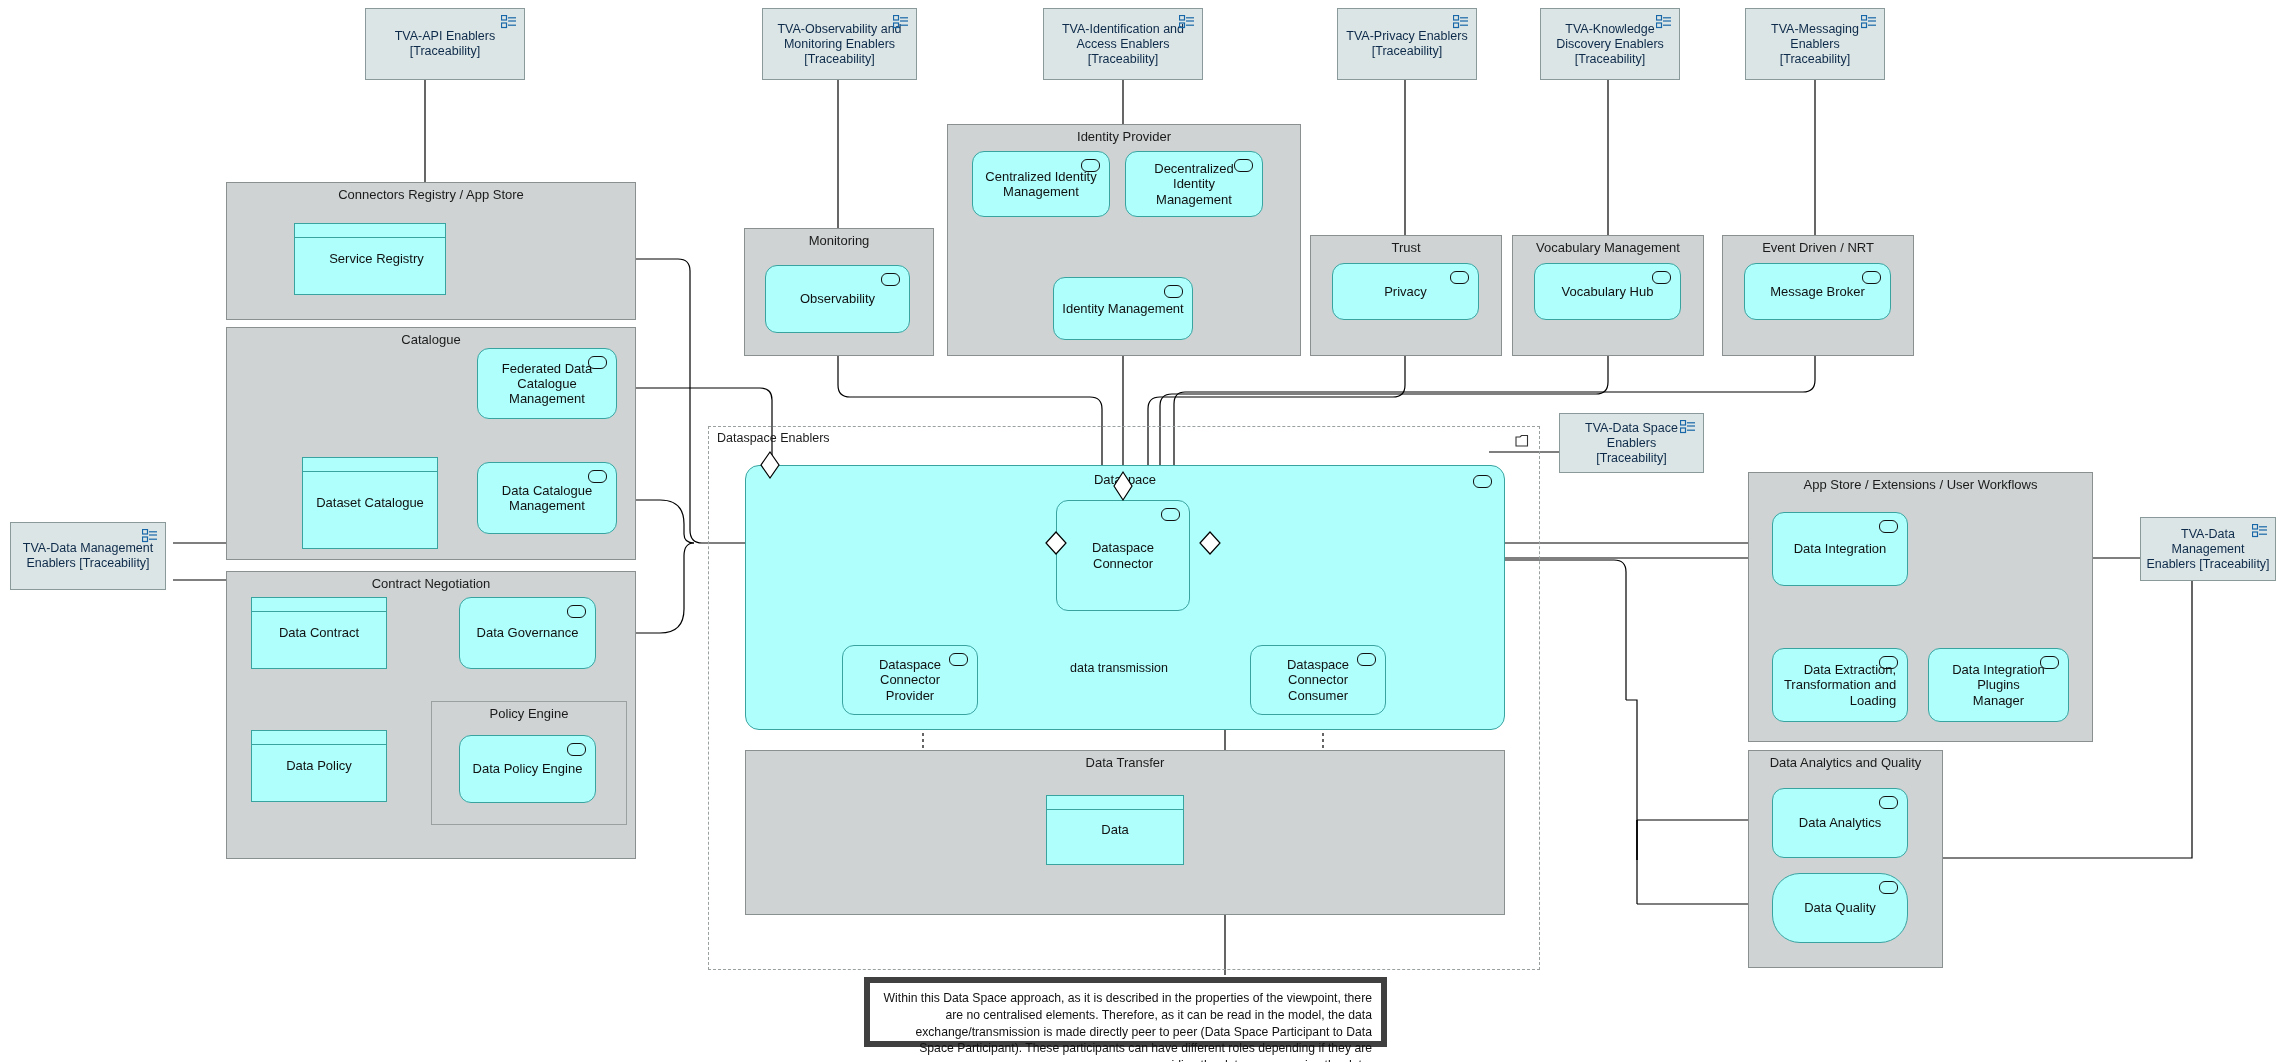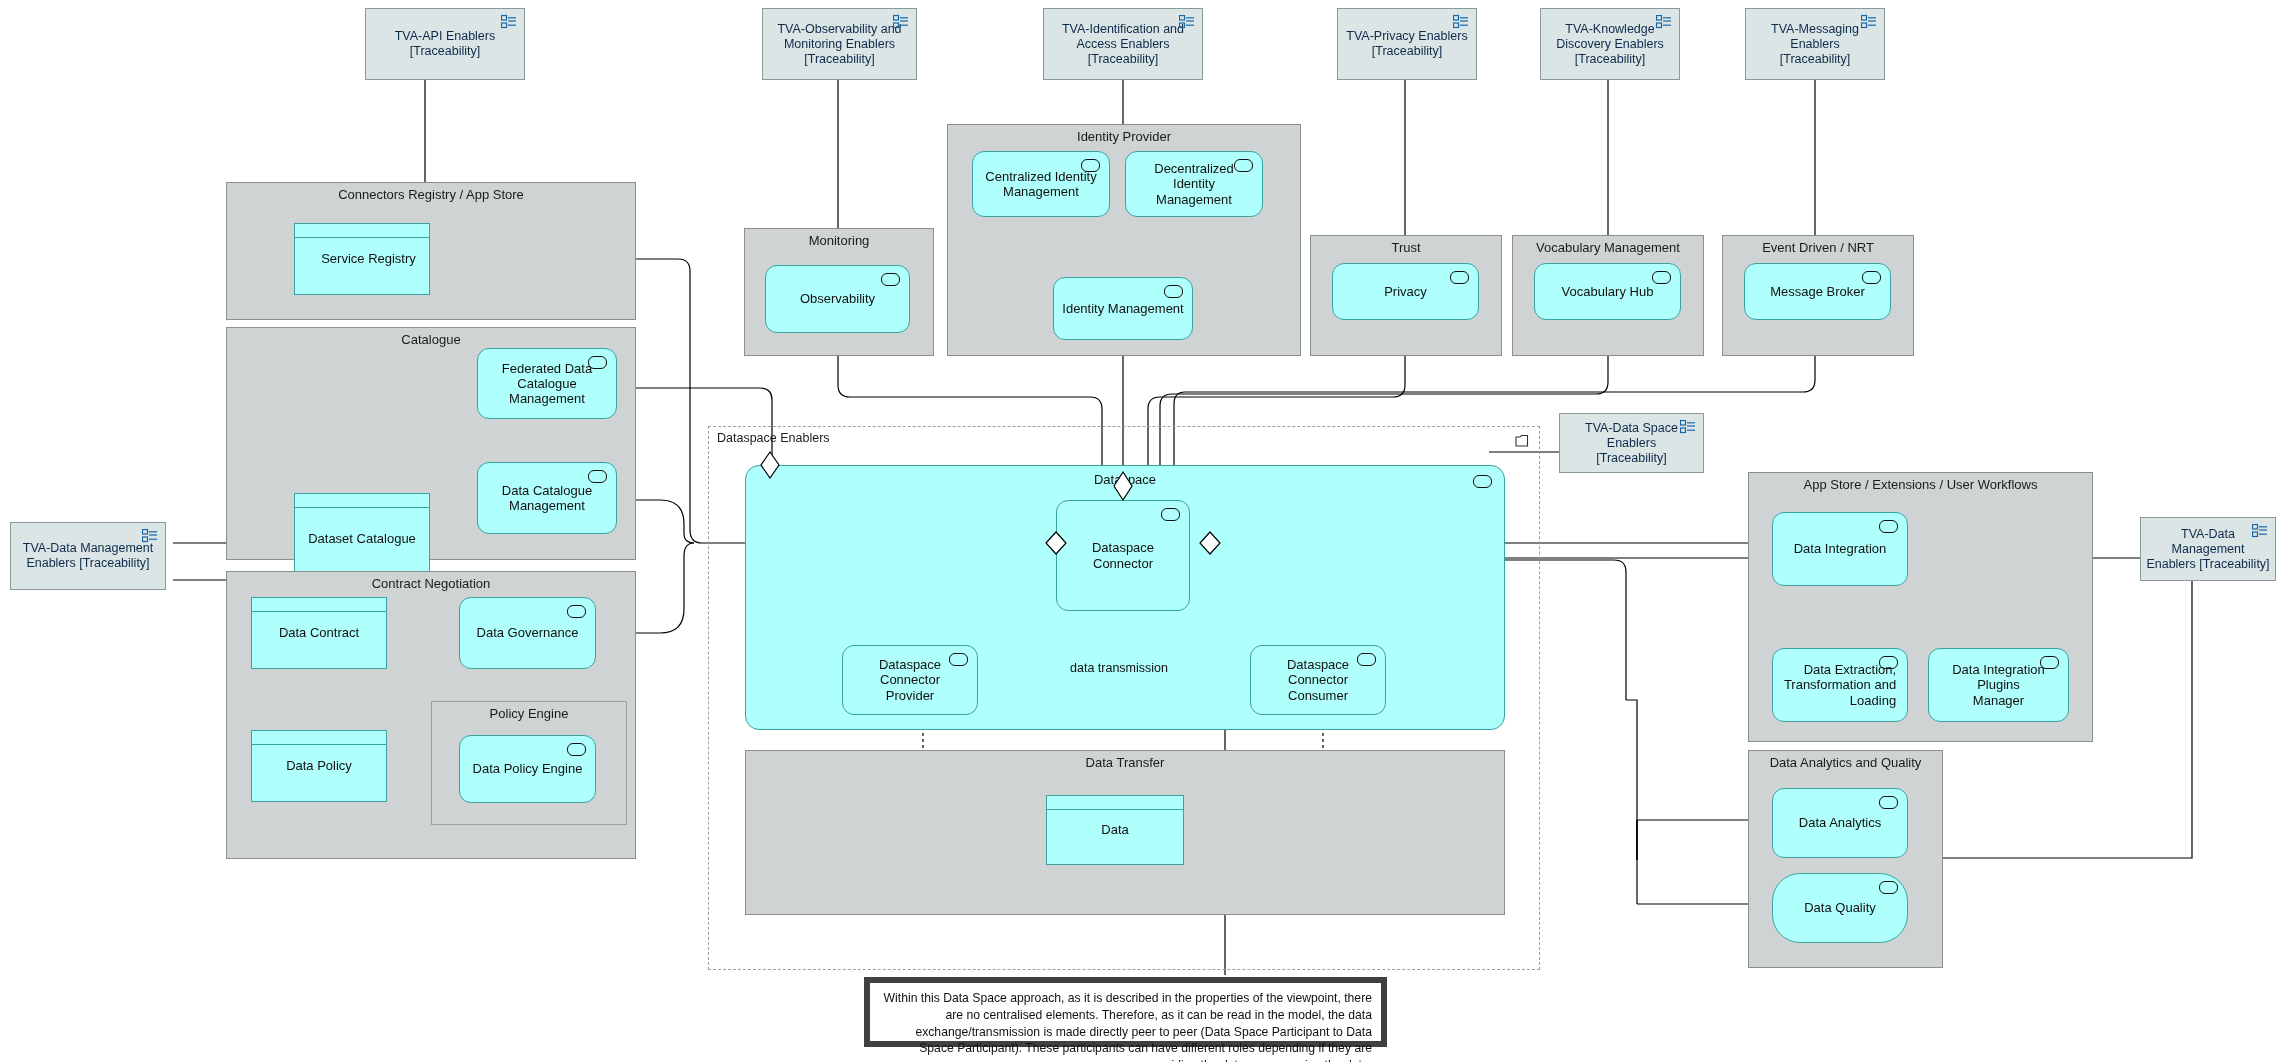--- a/index.html
+++ b/index.html
@@ -319,34 +319,34 @@
           <line x1="7" y1="10.2" x2="15" y2="10.2" stroke="#1767a8" stroke-width="1.2"></line>
         </svg>
     </span>
     <span class="tlbl" style="white-space: pre-line;">TVA-Data Management
 Enablers [Traceability]</span>
   </div>
 
   <div class="grouping" style="left:226px;top:182px;width:410px;height:138px;">
     <div class="gtitle">Connectors Registry / App Store</div>
   </div>
-  <div class="node dataobj" style="left:294px;top:223px;width:136px;height:72px;padding-left:13px;">
+  <div class="node dataobj" style="left:294px;top:223px;width:152px;height:72px;padding-left:13px;">
     <span class="band"></span>
     <span class="lbl">Service Registry</span>
   </div>
 
   <div class="grouping" style="left:226px;top:327px;width:410px;height:233px;">
     <div class="gtitle">Catalogue</div>
   </div>
   <div class="node appsvc" style="left:477px;top:348px;width:140px;height:71px;justify-content:flex-end;">
     <span class="badge"></span>
     <span class="lbl" style="white-space:pre-line;">Federated Data
 Catalogue Management</span>
   </div>
-  <div class="node dataobj" style="left:294px;top:457px;width:136px;height:92px;margin-top:36px;">
+  <div class="node dataobj" style="left:302px;top:457px;width:136px;height:92px;">
     <span class="band"></span>
     <span class="lbl">Dataset Catalogue</span>
   </div>
   <div class="node appsvc" style="left:477px;top:462px;width:140px;height:72px;">
     <span class="badge"></span>
     <span class="lbl" style="white-space:pre-line;">Data Catalogue
 Management</span>
   </div>
 
   <div class="grouping" style="left:226px;top:571px;width:410px;height:288px;">

